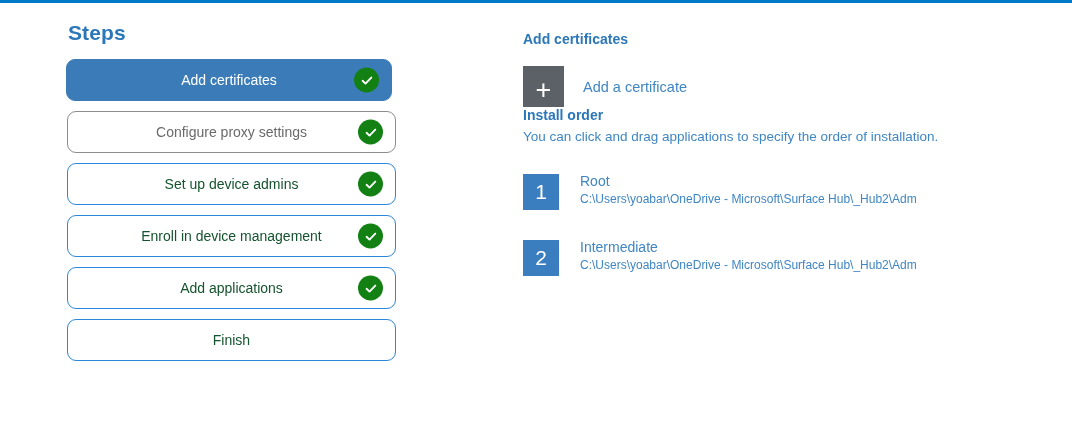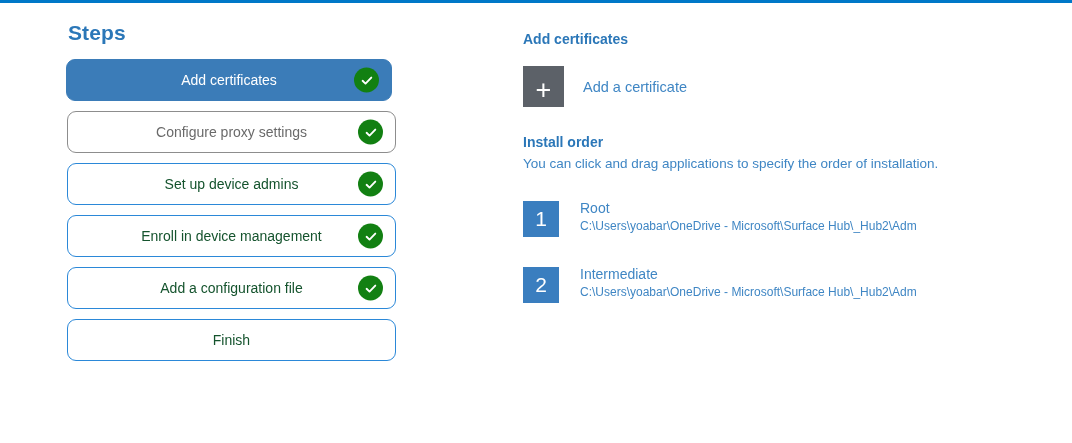--- a/index.html
+++ b/index.html
@@ -149,21 +149,20 @@
     line-height: 1;
     font-weight: 300;
   }
   #add-certificate-label {
     font-size: 14.5px;
     color: #3f86c4;
     margin-left: 19px;
   }
 
   #install-order-block {
-    margin-top: 27px;
   }
 
   #install-order-list {
     margin-top: 28px;
   }
   .install-row {
     display: flex;
     align-items: flex-start;
     margin-bottom: 28px;
     cursor: pointer;
@@ -231,21 +230,21 @@
         </li>
         <li class="step-item variant-default">
           <span class="step-label">Enroll in device management</span>
           <span class="step-check">
             <svg width="14" height="14" viewBox="0 0 14 14" aria-hidden="true">
               <path d="M2.6 7.3 L5.5 10.1 L11.3 4.1" fill="none" stroke="#ffffff" stroke-width="1.9" stroke-linecap="round" stroke-linejoin="round"></path>
             </svg>
           </span>
         </li>
         <li class="step-item variant-default">
-          <span class="step-label">Add a configuration file</span>
+          <span class="step-label">Add applications</span>
           <span class="step-check">
             <svg width="14" height="14" viewBox="0 0 14 14" aria-hidden="true">
               <path d="M2.6 7.3 L5.5 10.1 L11.3 4.1" fill="none" stroke="#ffffff" stroke-width="1.9" stroke-linecap="round" stroke-linejoin="round"></path>
             </svg>
           </span>
         </li>
         <li class="step-item variant-default">
           <span class="step-label">Finish</span>
         </li>
       </ul>

